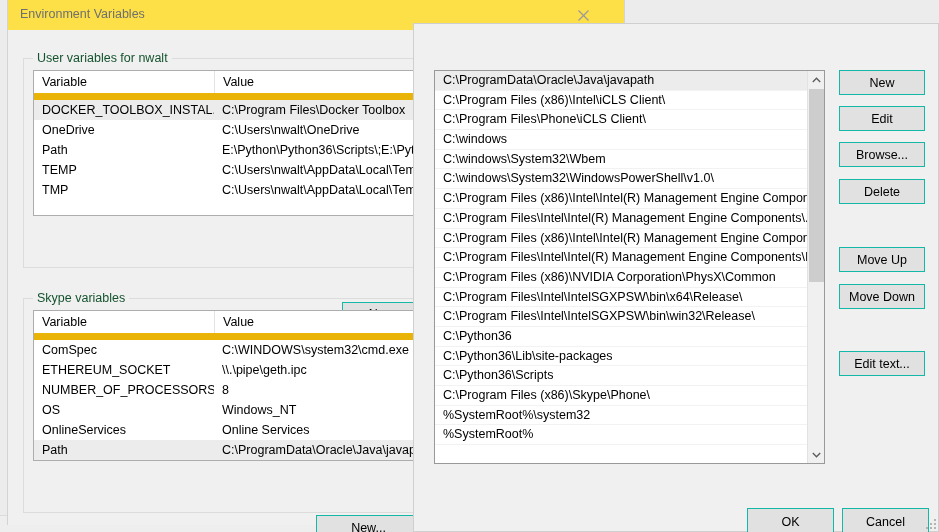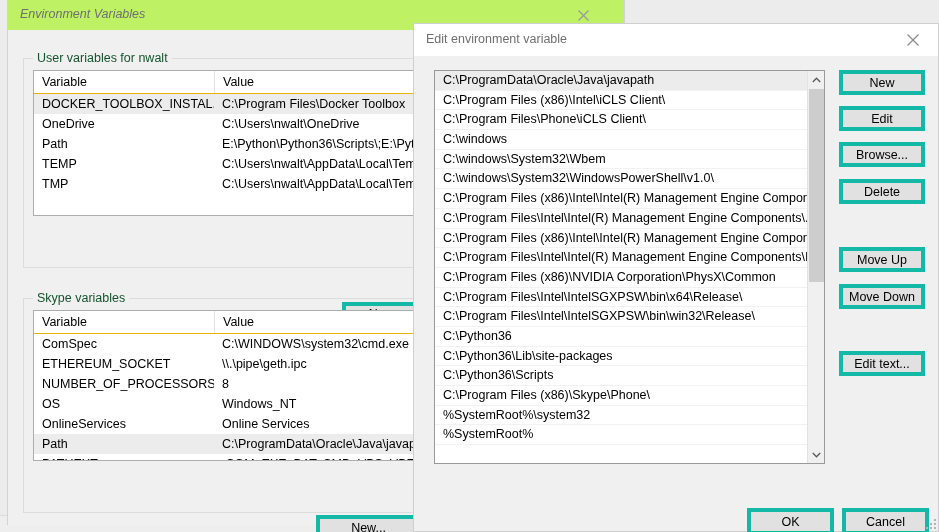--- a/index.html
+++ b/index.html
@@ -43,23 +43,22 @@
     width: 618px;
     height: 525px;
     background: #f0f0f0;
     border: 1px solid #d3d3d3;
     border-top: none;
     box-sizing: border-box;
   }
   #env-titlebar {
     position: relative;
     height: 30px;
-    background: #bef264;
+    background: #fde047;
     border-bottom: 1px solid #f0f0f0;
-    font-style: italic;
   }
   #env-title-text {
     position: absolute;
     left: 12px; top: 7px;
     font-size: 12.5px;
     color: #6f6f6f;
   }
   .win-close {
     position: absolute;
     top: 0;
@@ -117,21 +116,21 @@
     overflow: hidden;
   }
   #user-vars-table { height: 146px; }
   #system-vars-table { height: 151px; }
 
   .vt-header {
     display: flex;
     height: 22px;
     align-items: center;
     background: #ffffff;
-    border-bottom: 1px solid #eab308;
+    border-bottom: 7px solid #eab308;
   }
   .vt-header .vt-cell {
     font-size: 12.5px;
     color: #000;
   }
   .vt-col-sep {
     width: 1px;
     height: 22px;
     background: #e3e3e3;
   }
@@ -149,21 +148,21 @@
     overflow: hidden;
     box-sizing: border-box;
     padding-left: 8px;
   }
   .vt-cell-var { width: 180px; }
   .vt-cell-val { flex: 1; }
 
   
   .btn {
     background: #e1e1e1;
-    border: 4px solid #14b8a6;
+    border: 1px solid #14b8a6;
     font-family: "Liberation Sans", sans-serif;
     font-size: 12.5px;
     color: #000;
     text-align: center;
     box-sizing: border-box;
     padding: 0;
     line-height: normal;
     display: flex;
     align-items: center;
     justify-content: center;
@@ -401,29 +400,20 @@
         </div>
       </div>
     </div>
 
     <div class="btn" id="system-new-button">New...</div>
   </div>
 </div>
 
 <div id="edit-window">
 
-  <div id="edit-titlebar">
-    <div id="edit-title-text">Edit environment variable</div>
-    <div class="win-close" id="edit-close-button">
-      <svg width="12" height="12" viewBox="0 0 12 12">
-        <line x1="0.5" y1="0.5" x2="11.5" y2="11.5" stroke="#8c8c8c" stroke-width="1.2"></line>
-        <line x1="11.5" y1="0.5" x2="0.5" y2="11.5" stroke="#8c8c8c" stroke-width="1.2"></line>
-      </svg>
-    </div>
-  </div>
 
   <div id="edit-body">
 
     <div id="path-list">
       <div id="path-list-items">
         <div class="path-row selected">C:\ProgramData\Oracle\Java\javapath</div>
         <div class="path-row">C:\Program Files (x86)\Intel\iCLS Client\</div>
         <div class="path-row">C:\Program Files\Phone\iCLS Client\</div>
         <div class="path-row">C:\windows</div>
         <div class="path-row">C:\windows\System32\Wbem</div>

